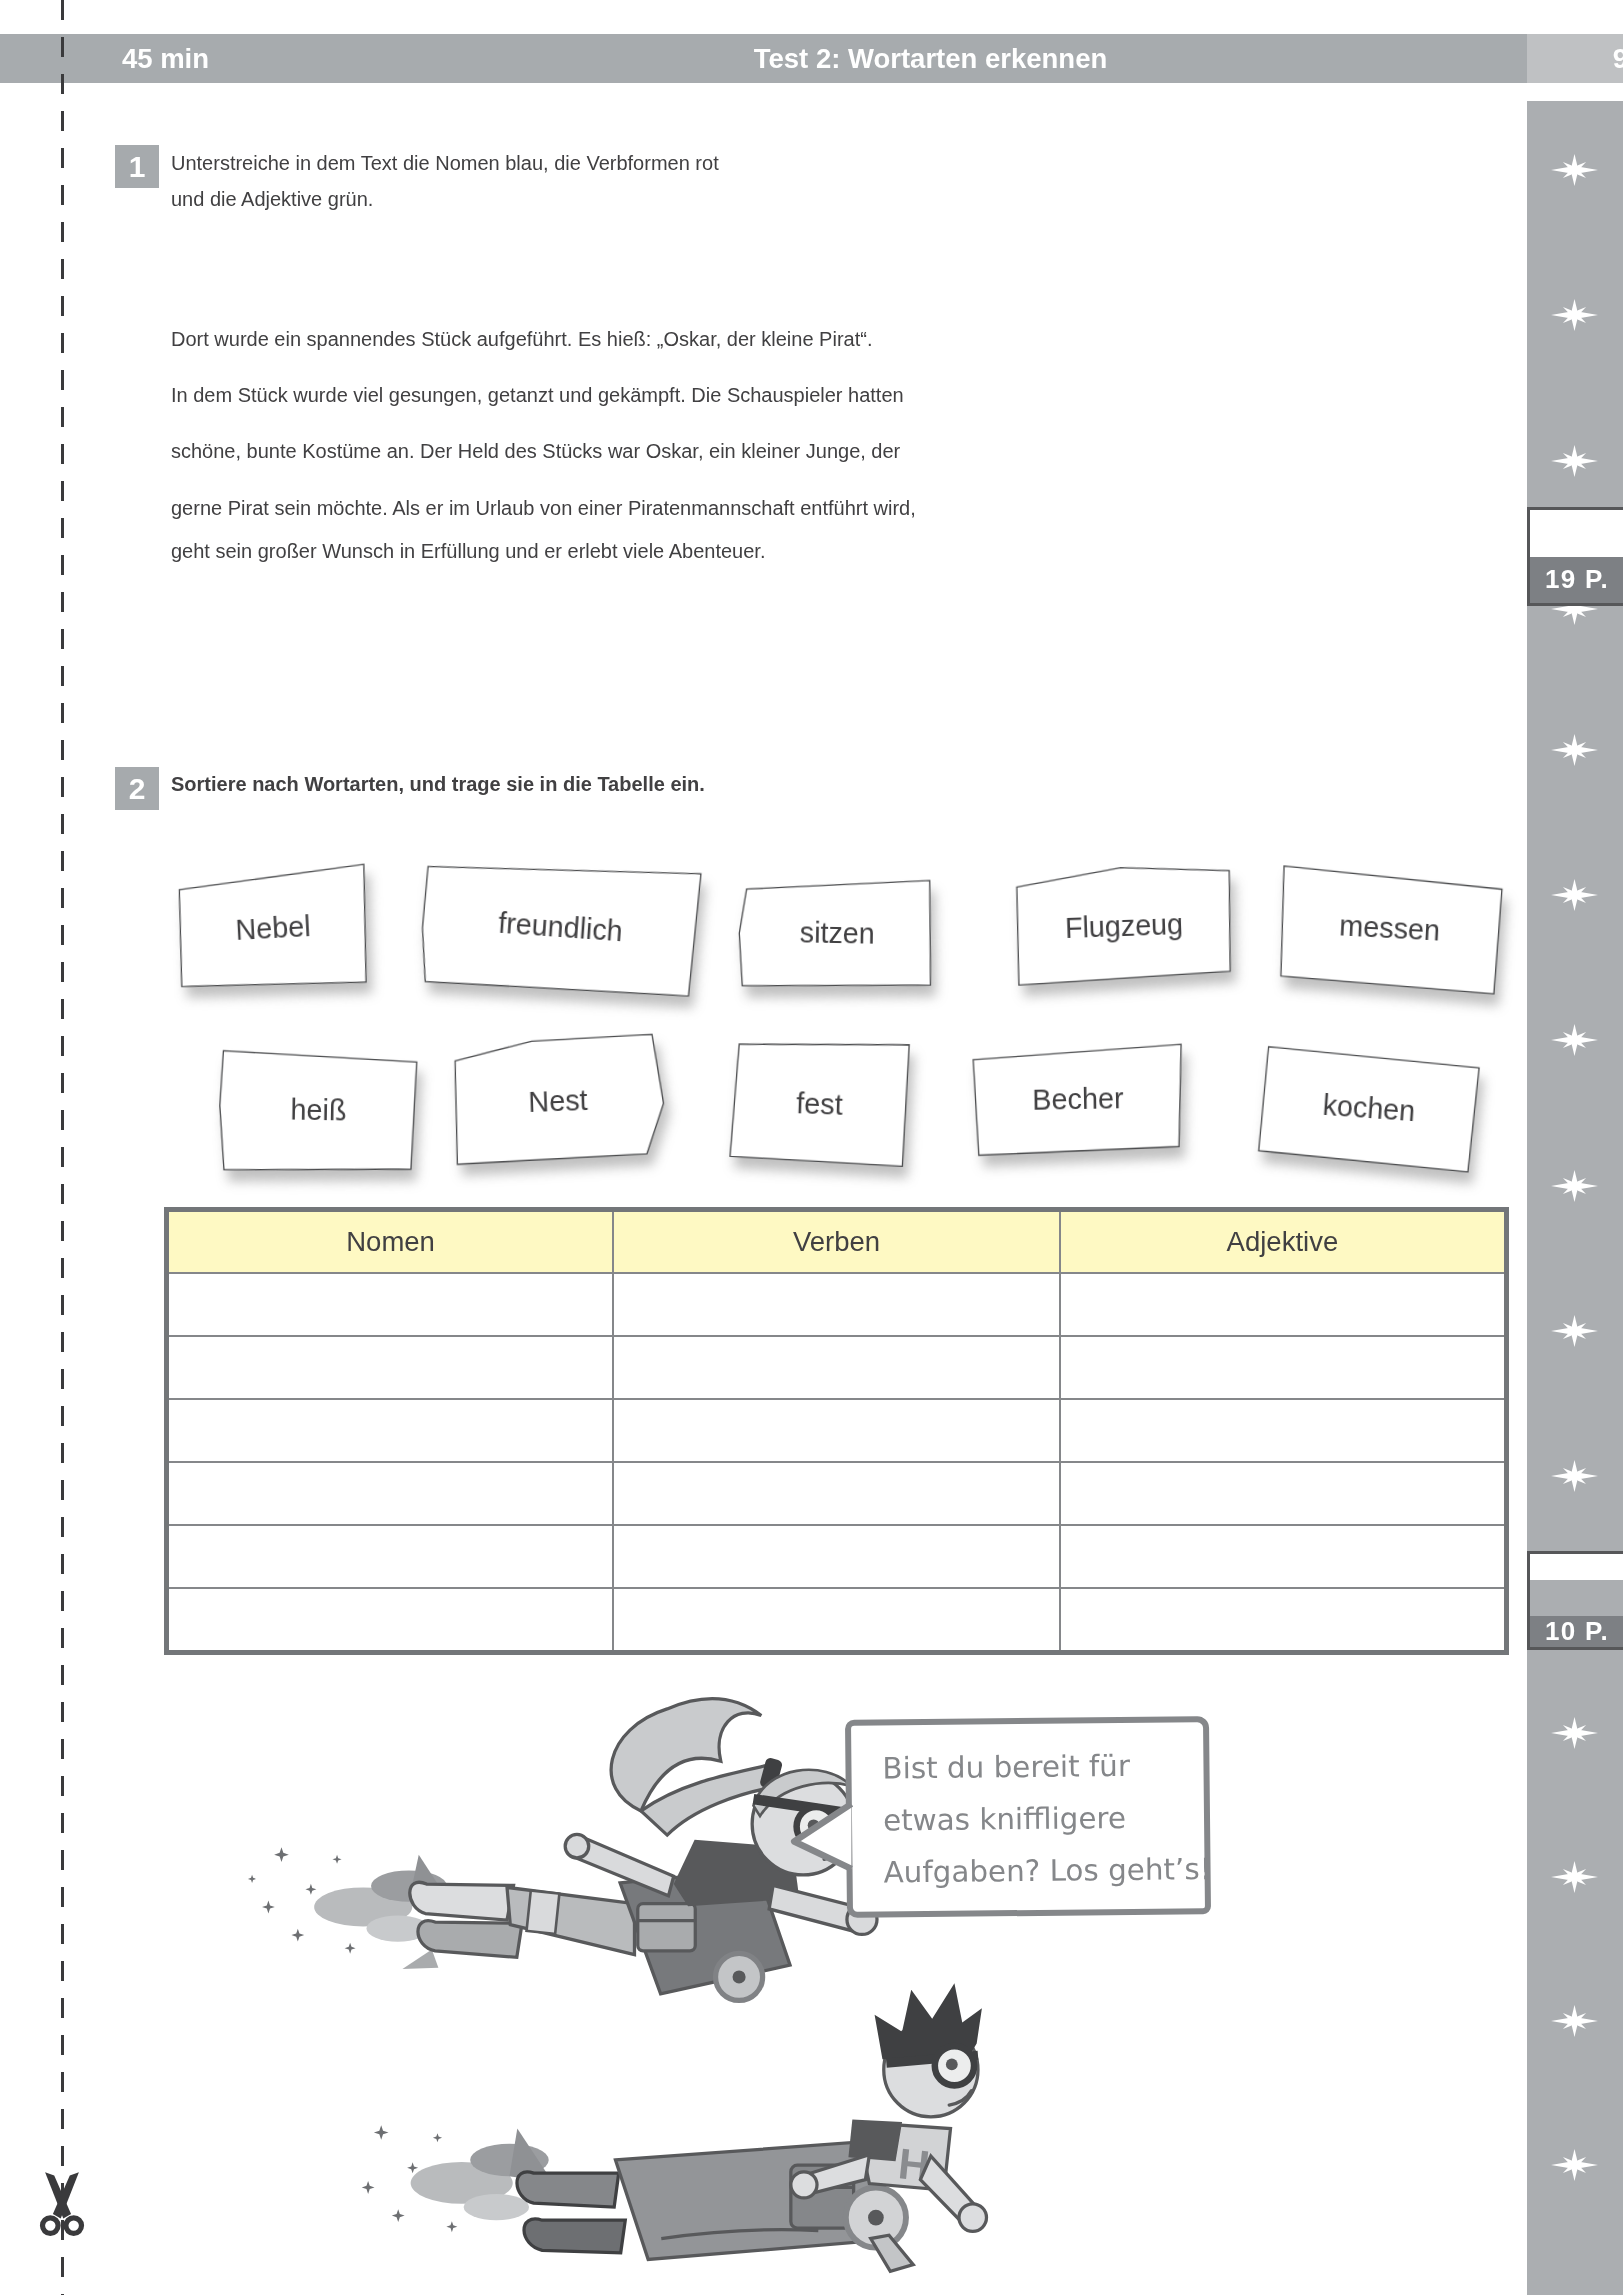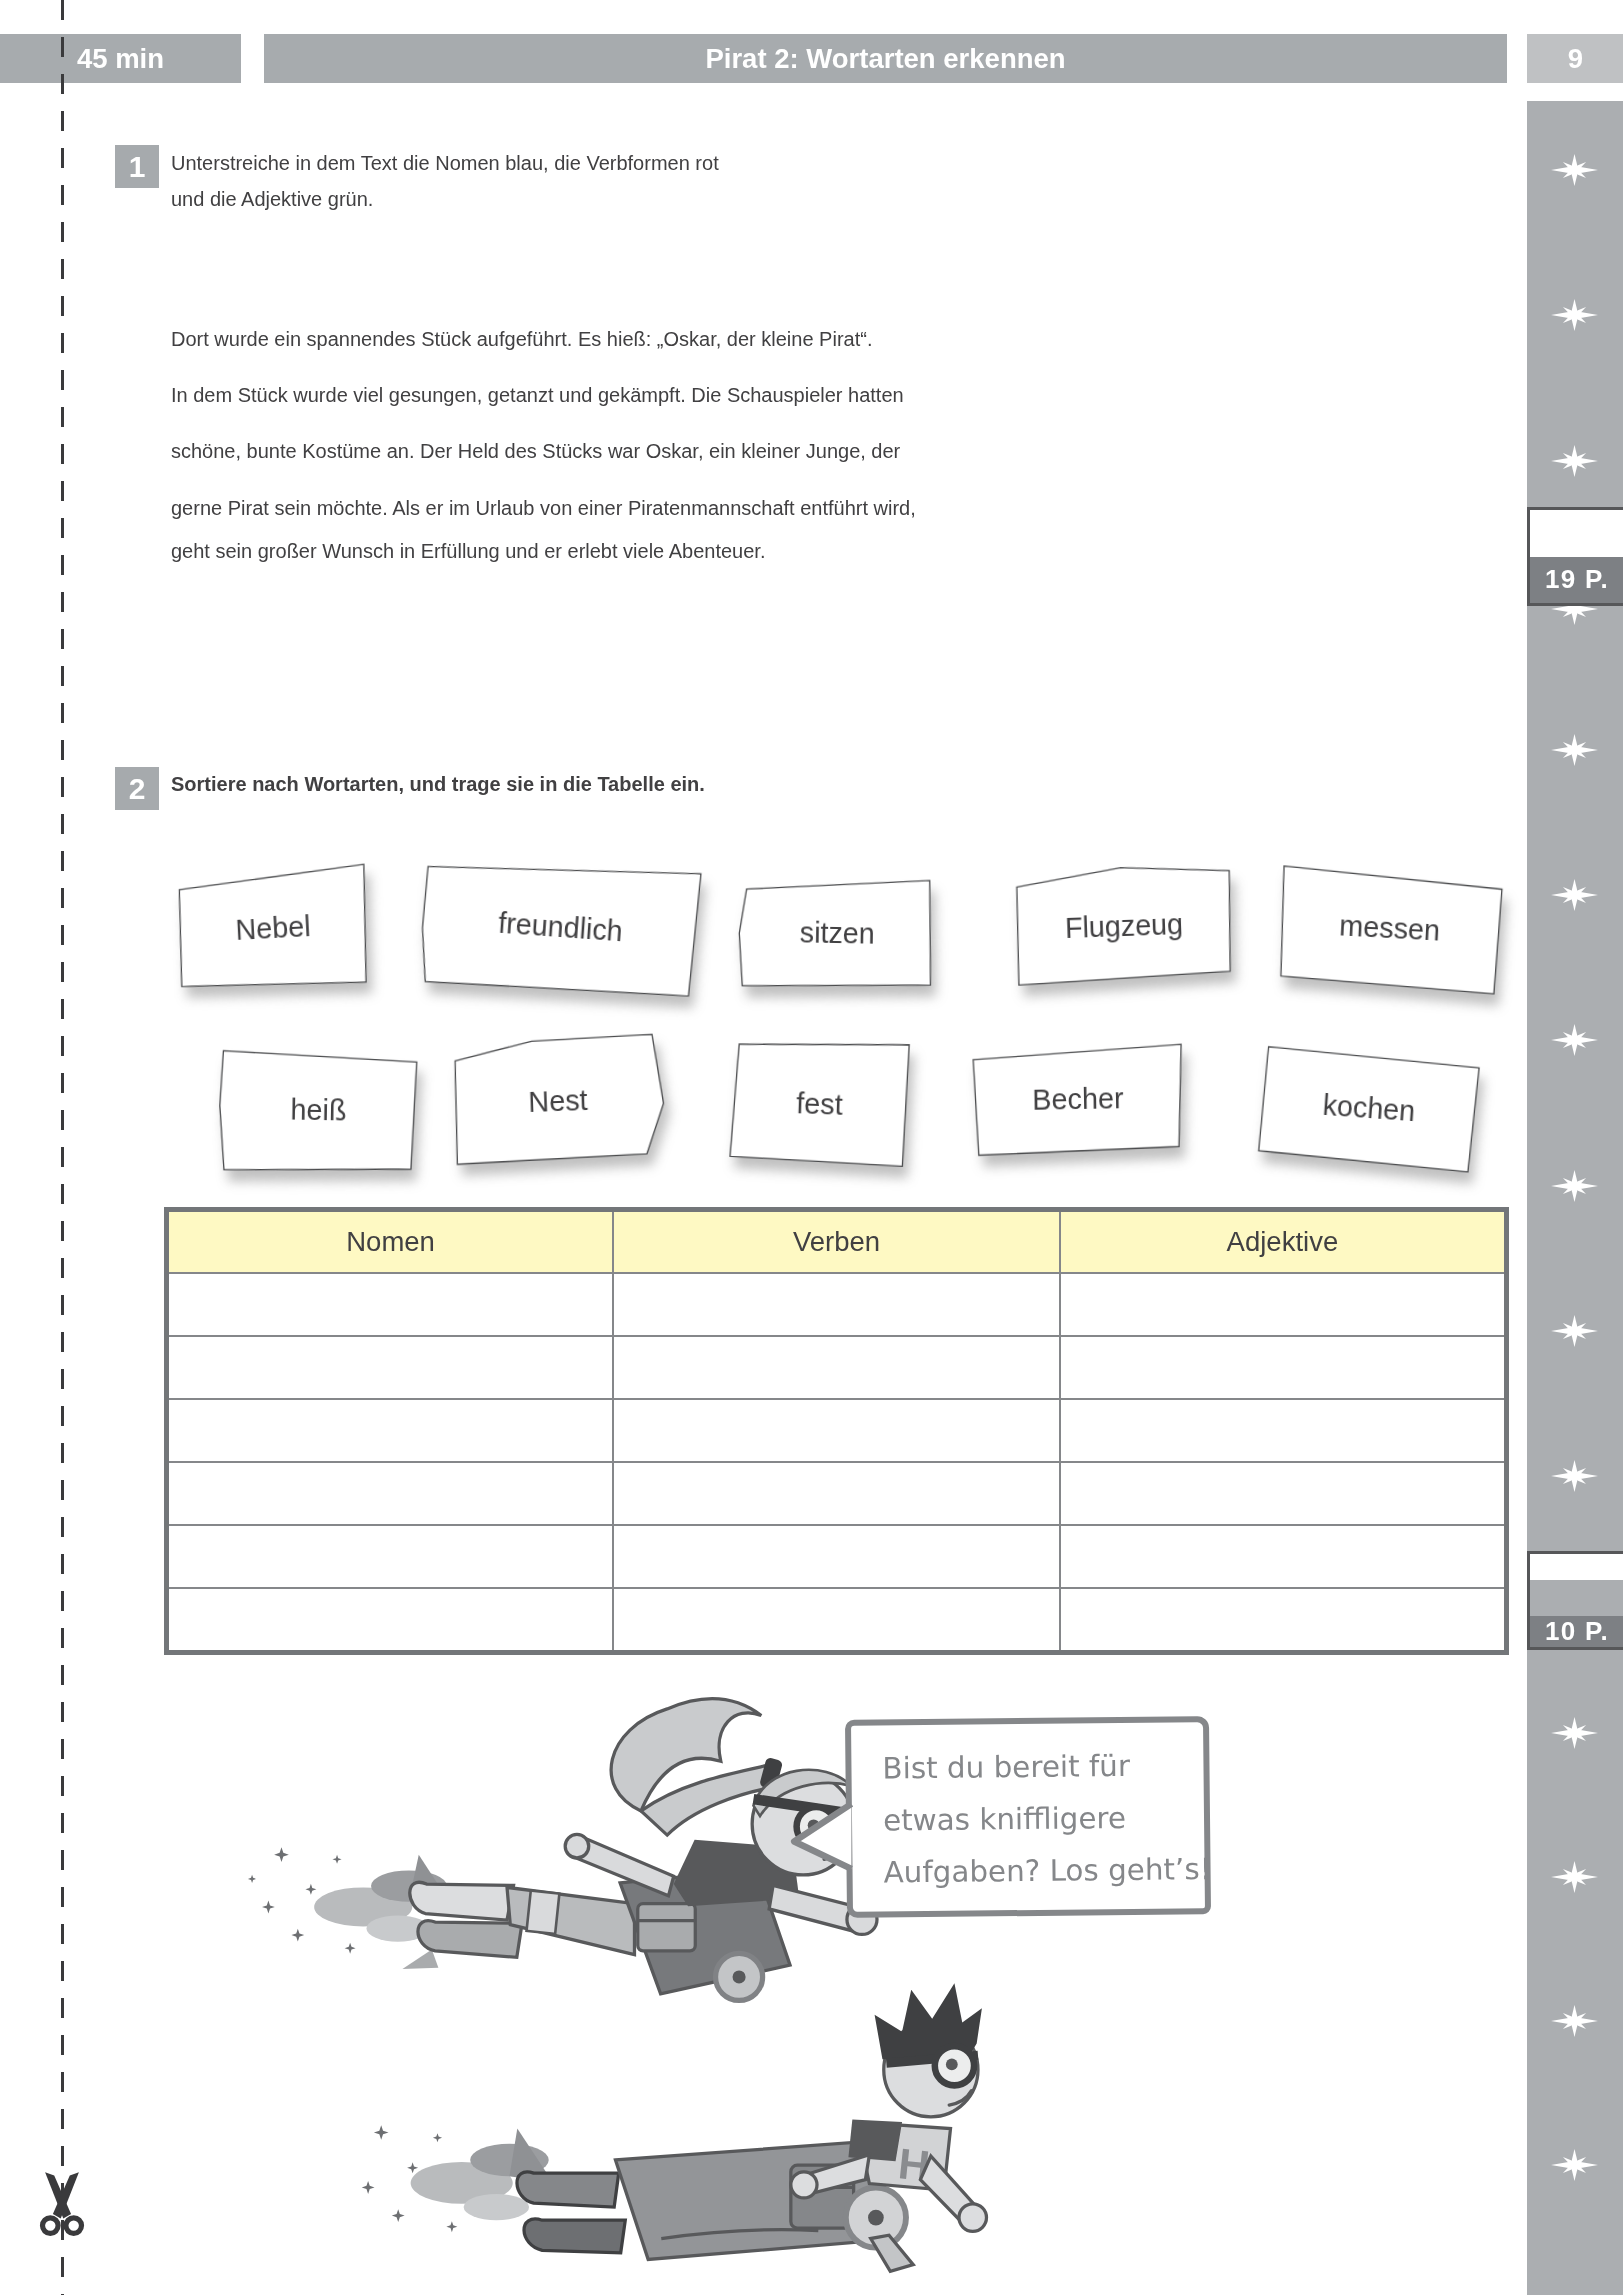--- a/index.html
+++ b/index.html
@@ -7,21 +7,21 @@
         font-family:"Liberation Sans",sans-serif;color:#414042;}
   .abs{position:absolute;}
 
   
   #cutline{left:61px;top:0;width:3.3px;height:2295px;z-index:6;
     background:repeating-linear-gradient(to bottom,#3a3a3c 0 19.6px,transparent 19.6px 37px);}
   #scissors{left:37px;top:2171px;z-index:7;}
 
   
   .bar{top:34px;height:49px;background:#a7abae;color:#fff;font-weight:bold;font-size:27.5px;
-       display:flex;align-items:center;justify-content:center;z-index:2;}
+       display:flex;align-items:center;justify-content:center;z-index:2;padding-left:45px;}
   #bar-duration{left:0;width:241px;}
   #bar-title{left:264px;width:1243px;}
   #bar-page{left:1527px;width:97px;background:#bfc1c3;}
 
   
   #sidebar-strip{left:1527px;top:101px;width:97px;height:2194px;background:#abaeb1;z-index:1;}
   .star{position:absolute;left:1551px;width:47px;height:34px;z-index:2;}
   .points-group{left:1527px;width:97px;height:99px;border:3.3px solid #565759;border-right:none;
       box-sizing:border-box;display:flex;flex-direction:column;z-index:3;}
   .points-white{flex:1;background:#ffffff;}
@@ -86,21 +86,21 @@
       </g>
       <circle cx="20" cy="84" r="12" fill="none" stroke="#3a3a3c" stroke-width="8"></circle>
       <circle cx="56" cy="84" r="12" fill="none" stroke="#3a3a3c" stroke-width="8"></circle>
     </svg>
   </div>
 
   <div class="abs bar" id="bar-duration">
     <span>45 min</span>
   </div>
   <div class="abs bar" id="bar-title">
-    <span>Pirat 2: Wortarten erkennen</span>
+    <span>Test 2: Wortarten erkennen</span>
   </div>
   <div class="abs bar" id="bar-page">
     <span>9</span>
   </div>
 
   <div class="abs" id="sidebar-strip"></div>
   <div class="star" style="top:153px"><svg width="47" height="34" viewBox="-50 -35 100 70">
         <use href="#sparkle"></use>
       </svg></div>
   <div class="star" style="top:298px"><svg width="47" height="34" viewBox="-50 -35 100 70">

